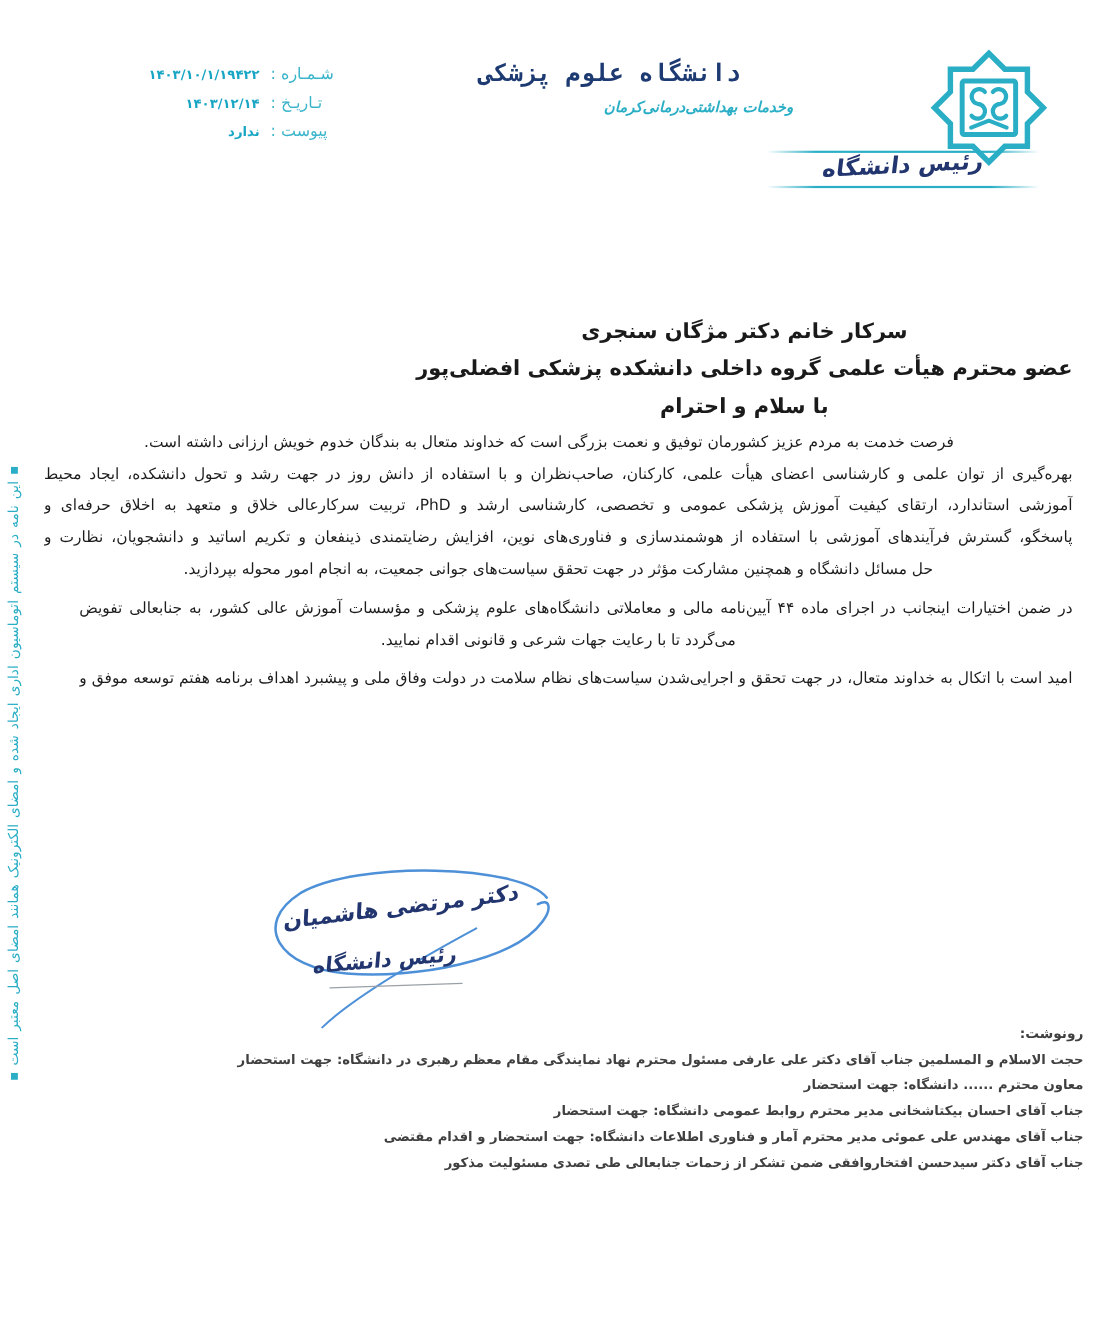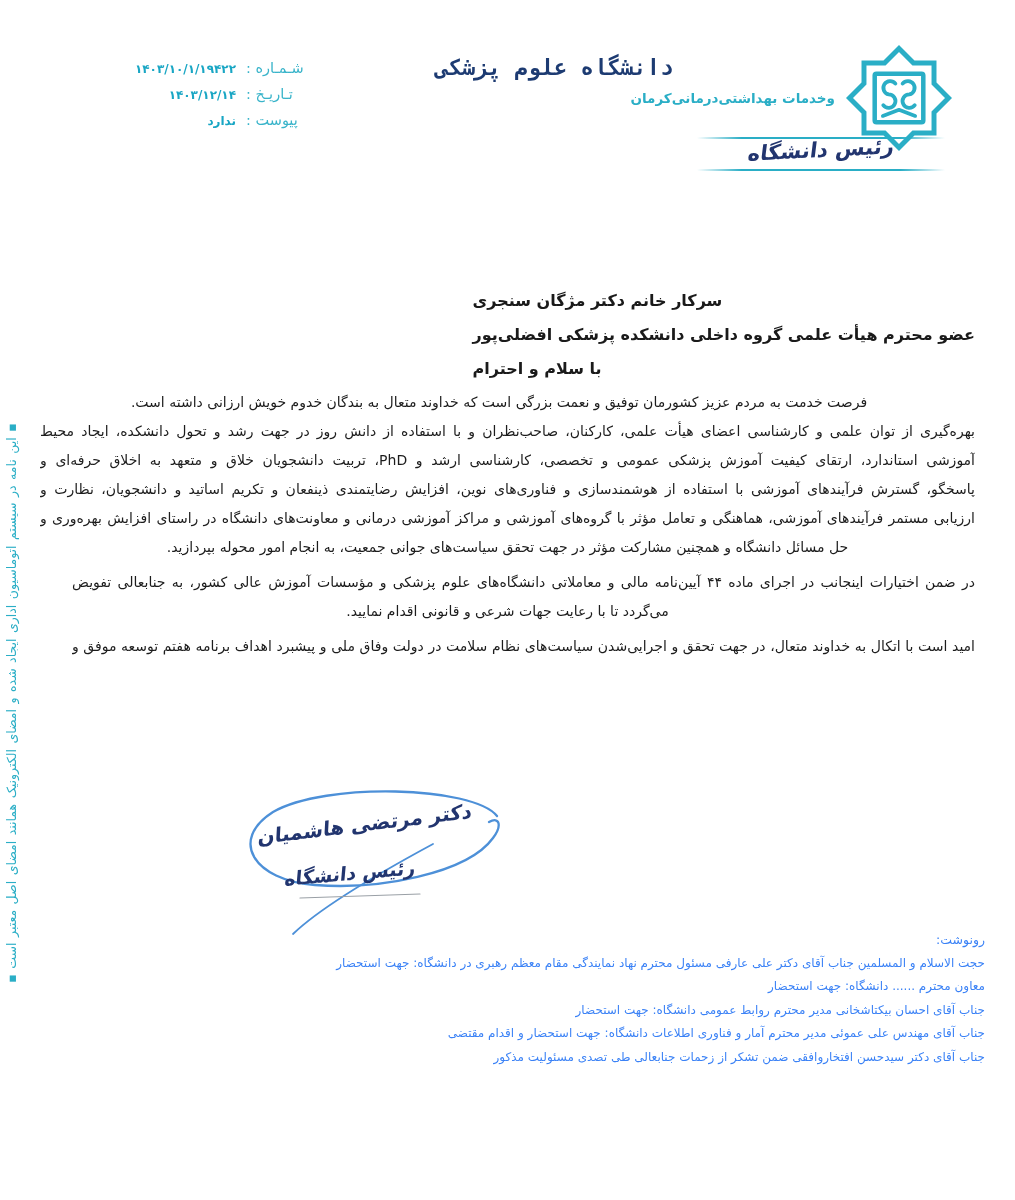--- a/index.html
+++ b/index.html
@@ -17,43 +17,43 @@
   
   .org-name{
     right:180px;top:55px;width:400px;
     text-align:left;
     font-size:22px;font-weight:bold;color:#1d3b72;
     letter-spacing:0;
     font-family:Liberation Mono, monospace;
   }
   .org-sub{
     right:180px;top:90px;width:400px;
-    text-align:right;
-    font-size:13.5px;font-weight:bold;color:#2aaec6;
+    text-align:center;
+    font-size:13.5px;font-weight:bold;color:#2aaec6;font-style:italic;
   }
   .logo-wrap{left:843px;top:44px;width:112px;height:108px;}
   .hdr-line{
     left:697px;width:248px;height:2px;
     background:linear-gradient(to right, rgba(42,174,198,0), #2aaec6 18%, #2aaec6 82%, rgba(42,174,198,0));
   }
   .office-title{
     left:697px;top:138px;width:248px;
     text-align:center;
     font-size:21px;font-weight:bold;color:#22356f;
     transform:skewX(-10deg) rotate(-3deg);
   }
 
   
   .meta{left:60px;top:60px;width:280px;}
   .meta-row{display:flex;gap:10px;align-items:baseline;margin-bottom:10px;direction:rtl;}
   .meta-label{width:94px;text-align:left;color:#39b4ca;font-size:14.5px;}
   .meta-value{font-weight:bold;color:#19a6c4;font-size:12px;}
 
   
-  .recipient{right:40px;top:284px;text-align:left;font-weight:bold;font-size:16px;line-height:34px;color:#1a1a1a;}
+  .recipient{right:40px;top:284px;text-align:center;font-weight:bold;font-size:19px;line-height:34px;color:#1a1a1a;}
 
   
   .body-block{right:40px;left:40px;top:388px;}
   .bline{
     height:29px;line-height:29px;font-size:14px;color:#1c1c1c;
     white-space:nowrap;overflow:hidden;
   }
   .bline.just{text-align:justify;text-align-last:justify;}
   .bline.end{text-align:center;}
   .bline.indent{padding-right:17px;}
@@ -68,21 +68,21 @@
     font-size:20px;font-weight:bold;color:#22356f;
     transform:rotate(-7deg) skewX(-10deg);
   }
   .sig-title{
     position:absolute;left:55px;top:80px;width:180px;text-align:center;
     font-size:19px;font-weight:bold;color:#22356f;
     transform:rotate(-5deg) skewX(-10deg);
   }
 
   
-  .cc{right:30px;top:928px;text-align:right;font-size:12px;font-weight:normal;line-height:23.5px;color:#3b82f6;}
+  .cc{right:30px;top:928px;text-align:right;font-size:12px;font-weight:bold;line-height:23.5px;color:#404040;}
   .cc-heading{font-size:12.5px;}
   .cc-line{white-space:nowrap;}
 
   
   .side-note{
     left:-267px;top:694px;width:560px;height:18px;
     transform:rotate(-90deg);
     color:#2aaec6;font-size:12.5px;
     text-align:center;white-space:nowrap;
     letter-spacing:.3px;word-spacing:1.5px;
@@ -125,23 +125,22 @@
 
 <div class="abs recipient">
   <div>سرکار خانم دکتر مژگان سنجری</div>
   <div>عضو محترم هیأت علمی گروه داخلی دانشکده پزشکی افضلی‌پور</div>
   <div>با سلام و احترام</div>
 </div>
 
 <div class="abs body-block" id="body-lines">
     <div class="bline end indent">فرصت خدمت به مردم عزیز کشورمان توفیق و نعمت بزرگی است که خداوند متعال به بندگان خدوم خویش ارزانی داشته است.</div>
     <div class="bline just">بهره‌گیری از توان علمی و کارشناسی اعضای هیأت علمی، کارکنان، صاحب‌نظران و با استفاده از دانش روز در جهت رشد و تحول دانشکده، ایجاد محیط</div>
-    <div class="bline just">آموزشی استاندارد، ارتقای کیفیت آموزش پزشکی عمومی و تخصصی، کارشناسی ارشد و PhD، تربیت دانشجویان خلاق و متعهد به اخلاق حرفه‌ای و</div>
+    <div class="bline just">آموزشی استاندارد، ارتقای کیفیت آموزش پزشکی عمومی و تخصصی، کارشناسی ارشد و PhD، تربیت سرکارعالی خلاق و متعهد به اخلاق حرفه‌ای و</div>
     <div class="bline just">پاسخگو، گسترش فرآیندهای آموزشی با استفاده از هوشمندسازی و فناوری‌های نوین، افزایش رضایتمندی ذینفعان و تکریم اساتید و دانشجویان، نظارت و</div>
-    <div class="bline just">ارزیابی مستمر فرآیندهای آموزشی، هماهنگی و تعامل مؤثر با گروه‌های آموزشی و مراکز آموزشی درمانی و معاونت‌های دانشگاه در راستای افزایش بهره‌وری و</div>
     <div class="bline end">حل مسائل دانشگاه و همچنین مشارکت مؤثر در جهت تحقق سیاست‌های جوانی جمعیت، به انجام امور محوله بپردازید.</div>
     <div class="bline just gap">در ضمن اختیارات اینجانب در اجرای ماده ۴۴ آیین‌نامه مالی و معاملاتی دانشگاه‌های علوم پزشکی و مؤسسات آموزش عالی کشور، به جنابعالی تفویض</div>
     <div class="bline end">می‌گردد تا با رعایت جهات شرعی و قانونی اقدام نمایید.</div>
     <div class="bline just gap">امید است با اتکال به خداوند متعال، در جهت تحقق و اجرایی‌شدن سیاست‌های نظام سلامت در دولت وفاق ملی و پیشبرد اهداف برنامه هفتم توسعه موفق و</div>
   </div>
 
 <div class="abs sig-wrap">
   <svg class="sig-svg" width="340" height="170" viewBox="0 0 340 170">
     <path d="M 292,34 C 268,4 120,0 68,30 C 24,58 48,98 110,103 C 172,108 262,92 288,56 C 297,44 295,34 284,40" fill="none" stroke="#4d90d8" stroke-width="2.3" stroke-linecap="round"></path>
     <path d="M 88,152 C 115,126 165,96 228,62" fill="none" stroke="#4d90d8" stroke-width="1.8" stroke-linecap="round"></path>

